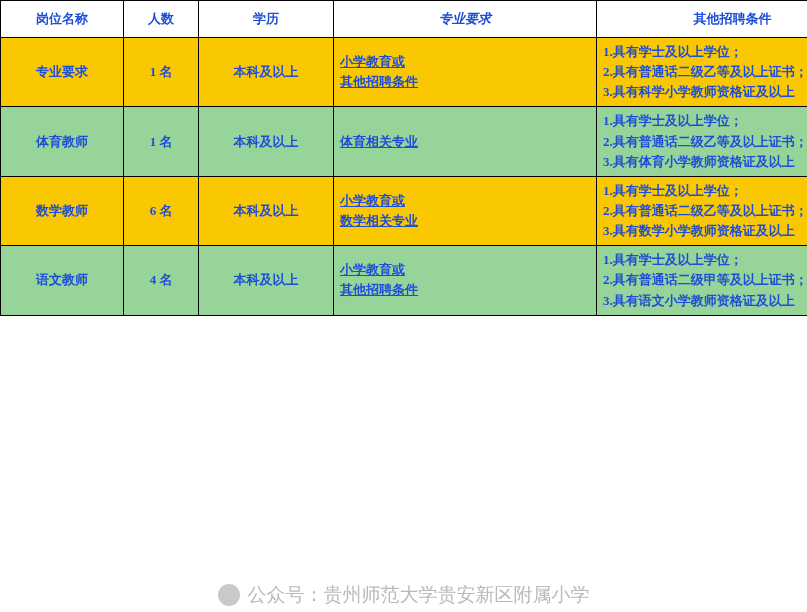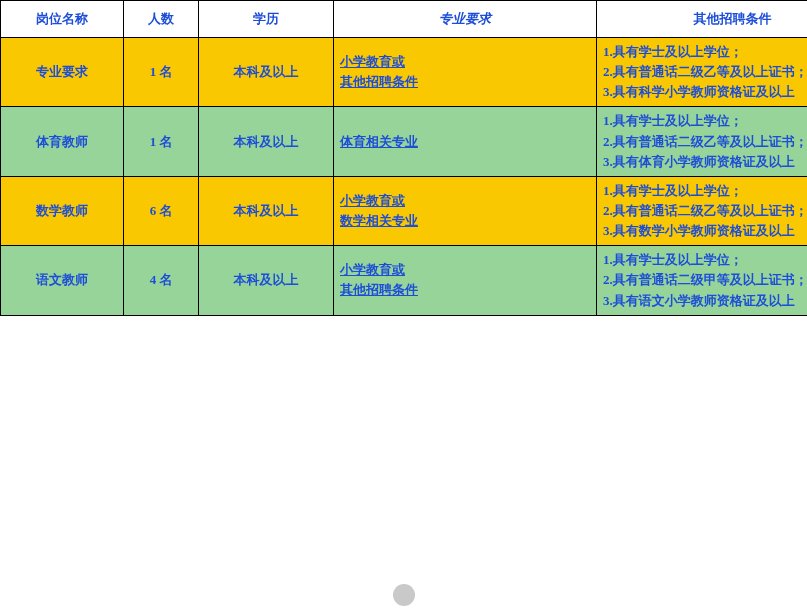--- a/index.html
+++ b/index.html
@@ -161,13 +161,14 @@
           <li>3.具有语文小学教师资格证及以上</li>
         </ul>
       </td>
     </tr>
 
   </tbody>
 </table>
 
 <div class="watermark">
   <span class="wm-badge"></span>
+  <span>公众号：贵州师范大学贵安新区附属小学</span>
 </div>
 
 </body></html>

